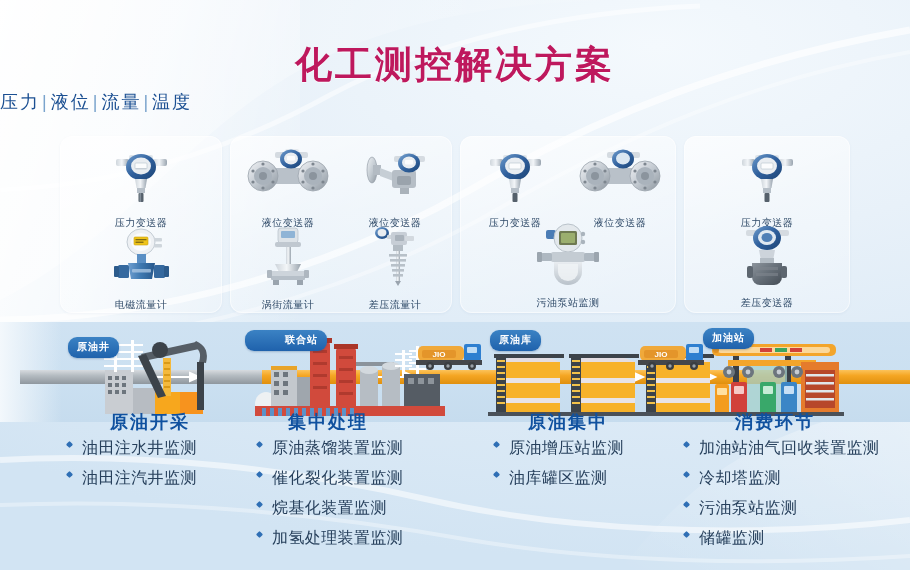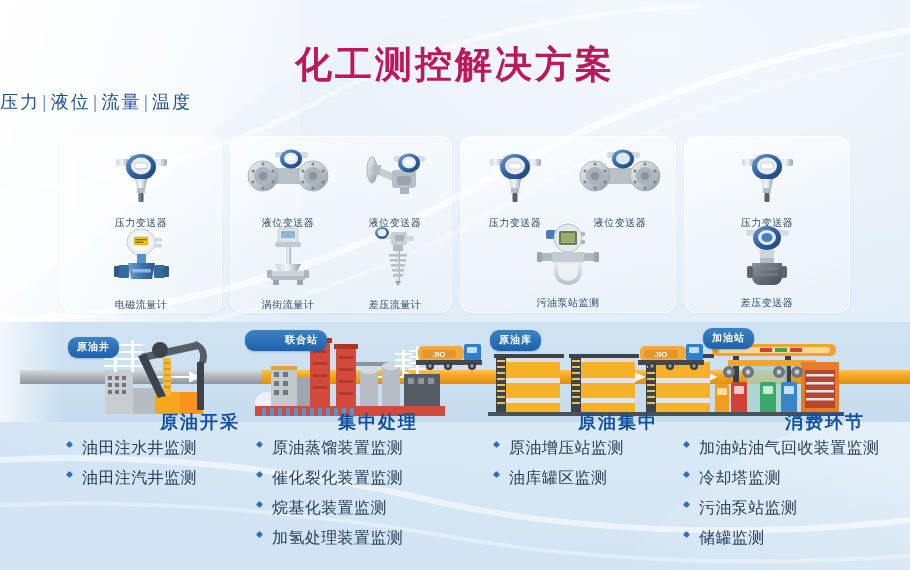--- a/index.html
+++ b/index.html
@@ -66,21 +66,21 @@
 
   .badge{
     position:absolute;
     background:linear-gradient(180deg,#3b82c4 0%,#1f62ac 100%);
     color:#fff;font-size:10px;font-weight:bold;letter-spacing:1px;
     padding:3px 9px 4px;border-radius:9px;white-space:nowrap;
     box-shadow:0 1px 2px rgba(20,60,110,.25);
   }
 
   .stage-title{
-    position:absolute;top:410px;text-align:right;
+    position:absolute;top:410px;text-align:center;
     font-size:18px;font-weight:bold;color:#10519f;letter-spacing:2px;
   }
 
   
   .col{position:absolute;top:438px;}
   .bullet{
     display:flex;align-items:flex-start;margin-bottom:9px;
     font-size:16px;color:#27405c;letter-spacing:.4px;white-space:nowrap;
   }
   .bullet .dot{

